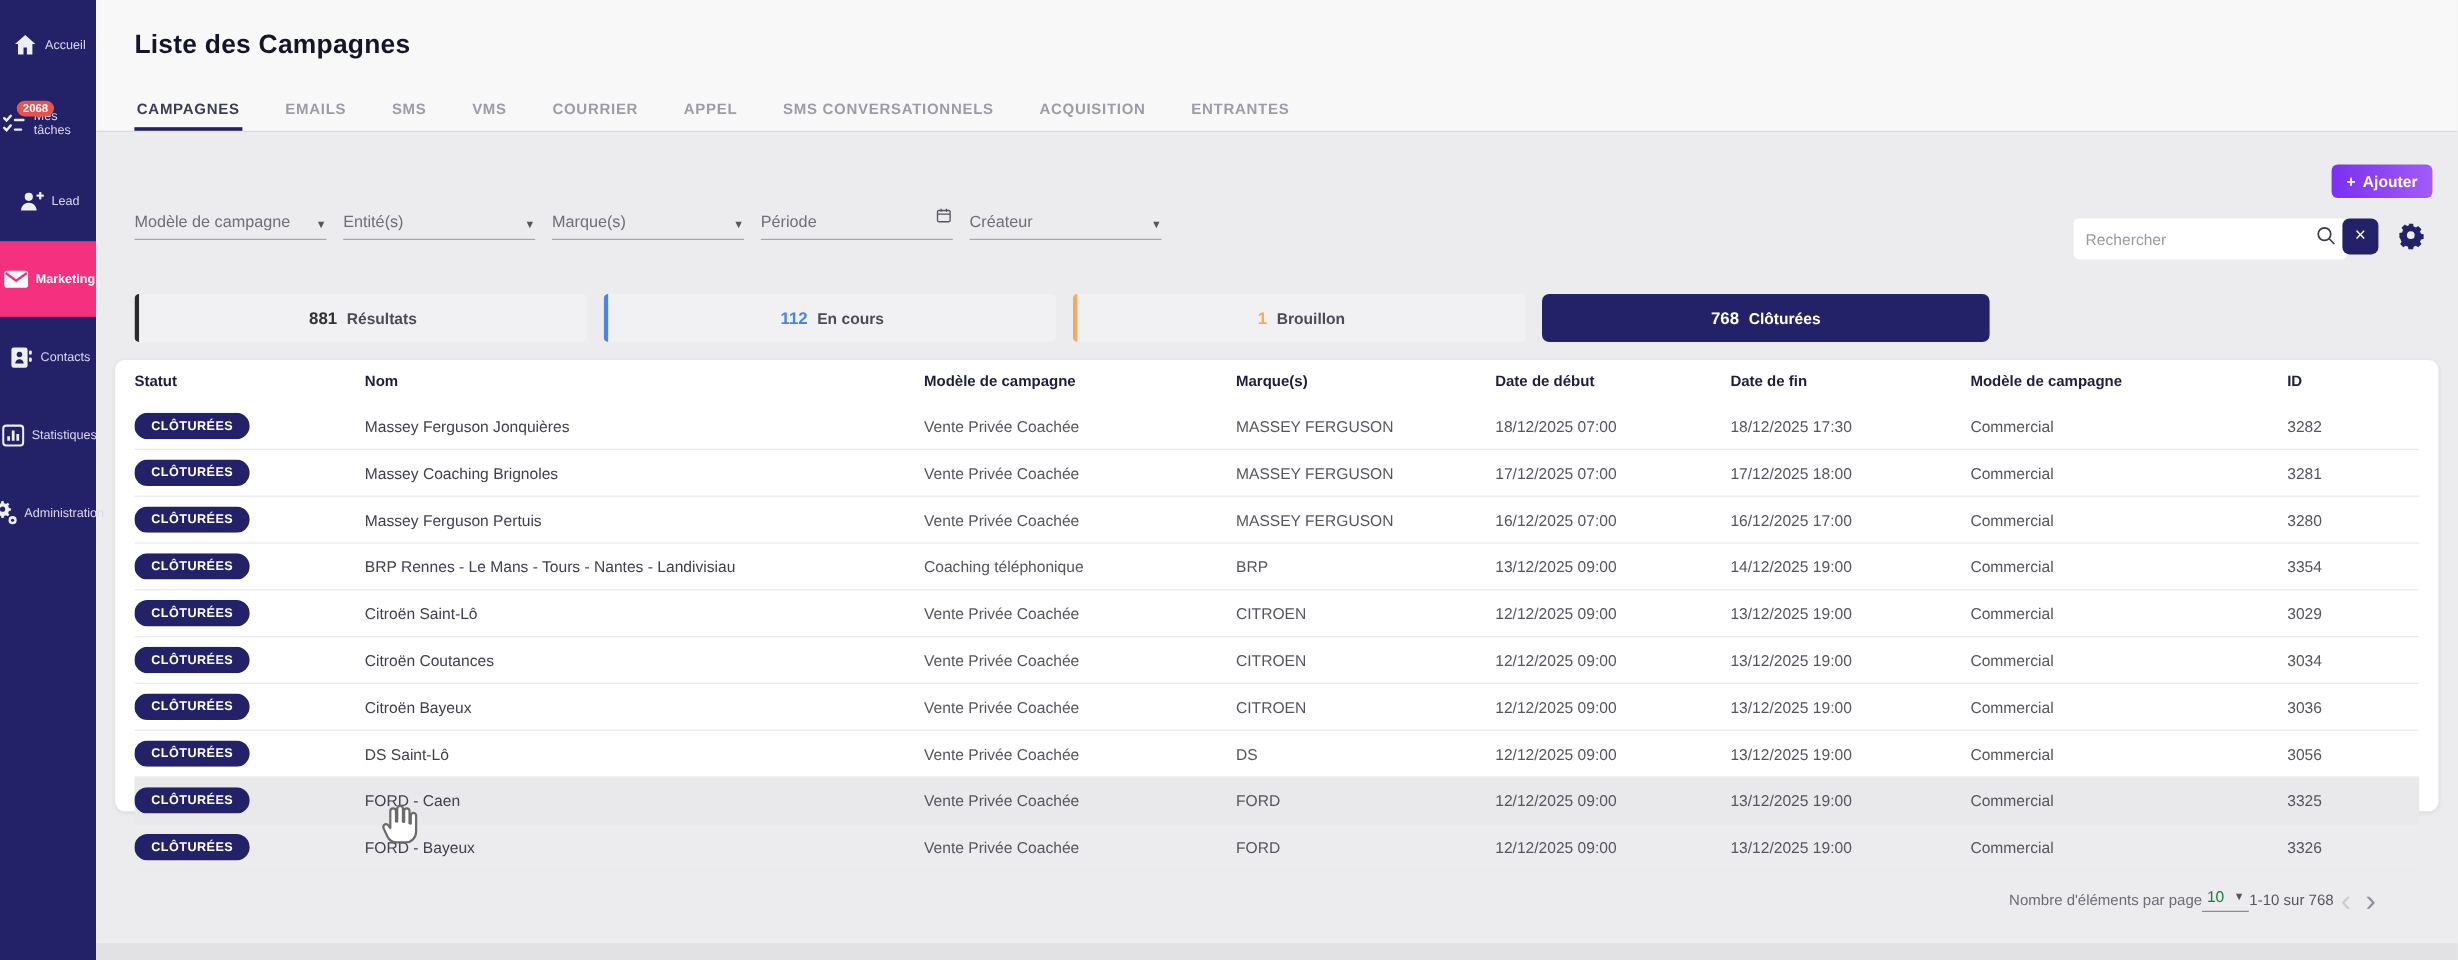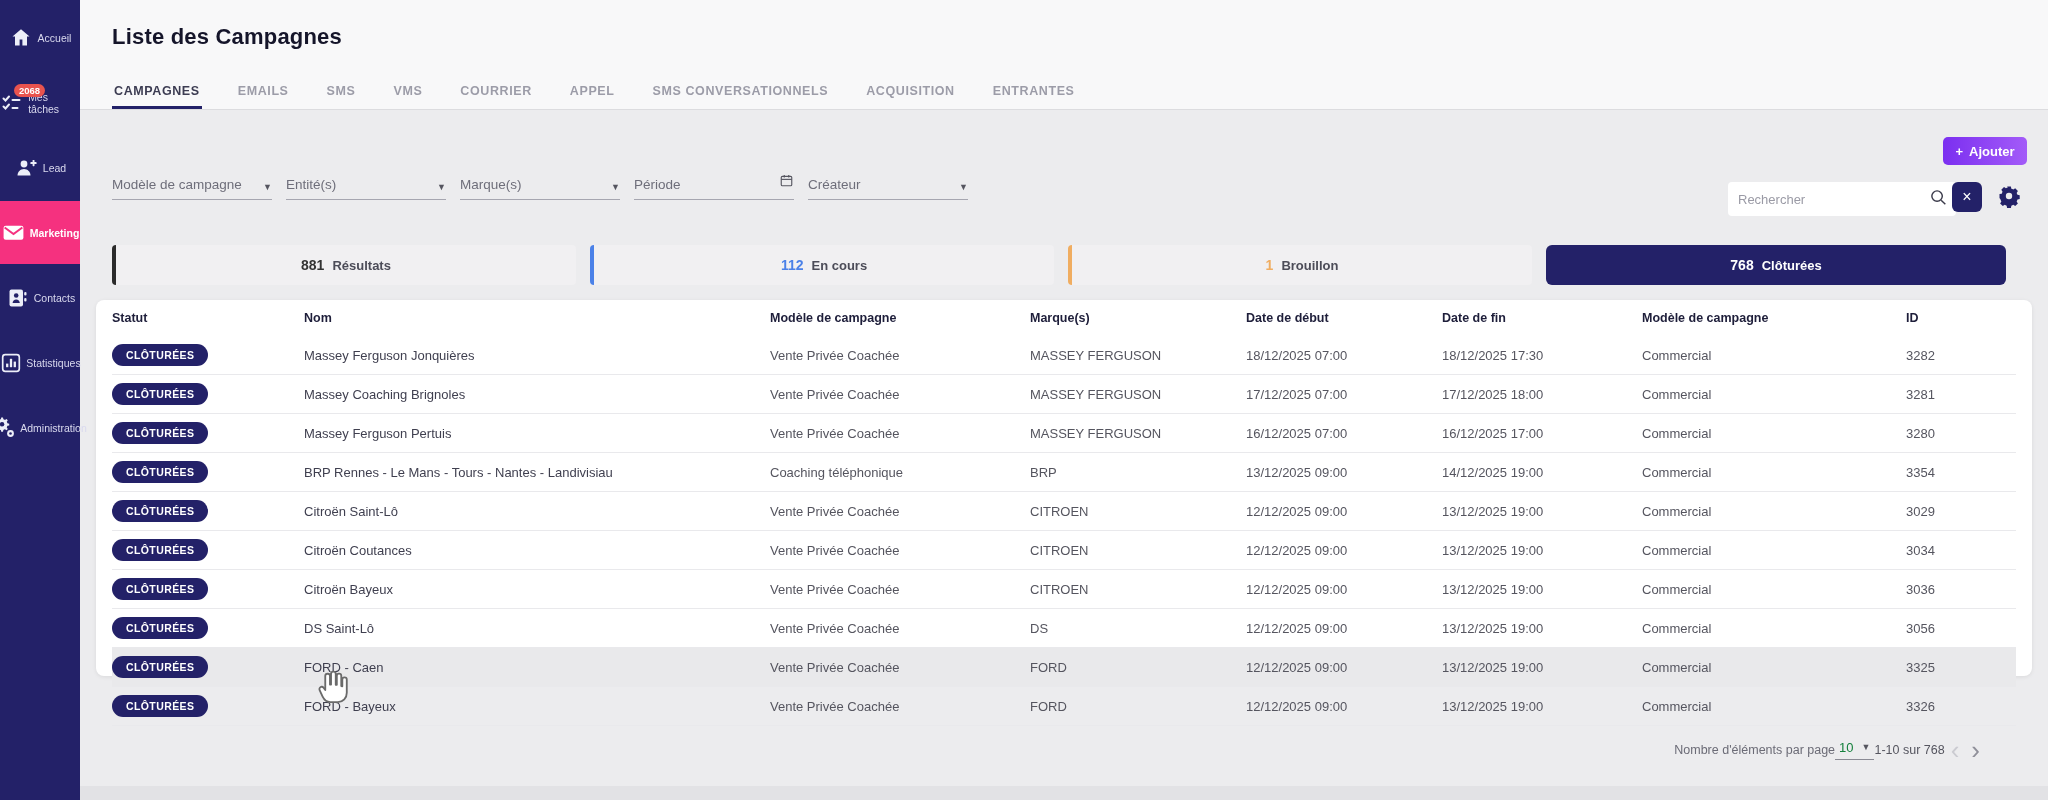--- a/index.html
+++ b/index.html
@@ -50,21 +50,21 @@
   .search-wrap input { flex:1; border:none; outline:none; font-size:13px; color:#444;
     font-family:inherit; background:transparent; }
   .search-wrap input::placeholder { color:#9a9aa5; }
   .clear-btn { position:absolute; left:1872px; top:72px; width:30px; height:30px;
     background:#232168; color:#fff; border:none; border-radius:6px; font-size:16px;
     cursor:pointer; line-height:1; }
   .gear-btn { position:absolute; left:1916px; top:74px; width:26px; height:26px;
     background:none; border:none; cursor:pointer; padding:0; }
 
   
-  .stats { position:absolute; left:32px; top:135px; width:1894px; display:flex; gap:14px; }
+  .stats { position:absolute; left:32px; top:135px; width:1546px; display:flex; gap:14px; }
   .stat-card { flex:1; height:40px; background:#f1f0f2; border-radius:4px; display:flex;
     align-items:center; justify-content:center; gap:8px; cursor:pointer; }
   .stat-card .num { font-size:14px; font-weight:bold; }
   .stat-card .slabel { font-size:13px; color:#4c4c58; font-weight:bold; }
   .stat-card.s1 { border-left:4px solid #2b2b2b; }  .stat-card.s1 .num { color:#333; }
   .stat-card.s2 { border-left:4px solid #4b81e8; }  .stat-card.s2 .num { color:#4b81e8; }
   .stat-card.s3 { border-left:4px solid #f0ad61; }  .stat-card.s3 .num { color:#f0ad61; }
   .stat-card.s4 { background:#232168; border-radius:6px; }
   .stat-card.s4 .num, .stat-card.s4 .slabel { color:#fff; }
 

